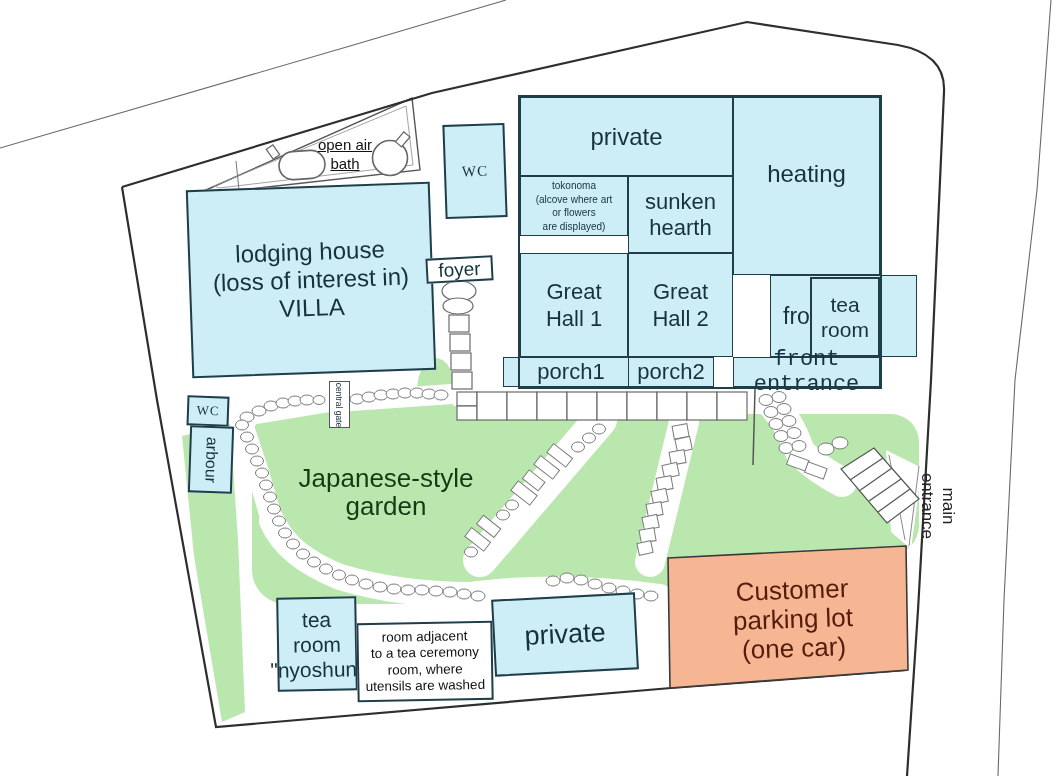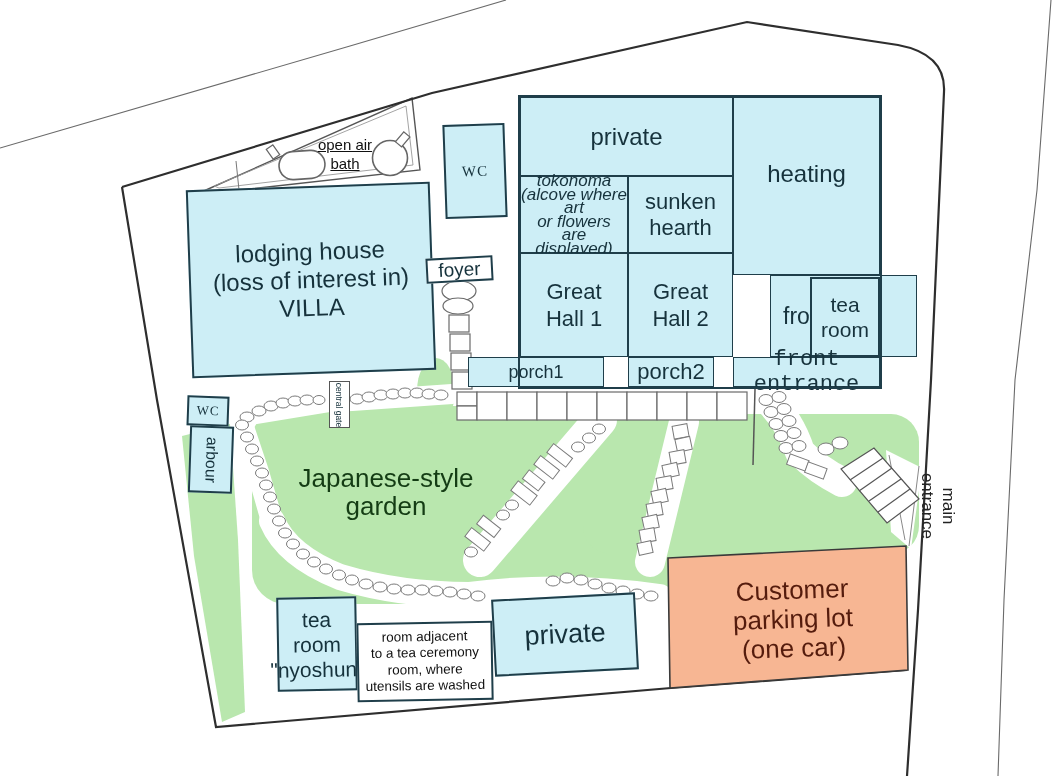--- a/index.html
+++ b/index.html
@@ -200,34 +200,34 @@
   <div class="room thick" style="left:444px;top:124px;width:62px;height:94px;transform:rotate(-2deg);font-family:'Liberation Serif',serif;font-size:15px;letter-spacing:1px;">WC</div>
 
   <div class="room" style="left:189px;top:186px;width:244px;height:188px;transform:rotate(-2deg);border-width:2.5px;font-size:24px;line-height:28px;">lodging house
 (loss of interest in)
 VILLA</div>
 
   <div class="room whitebox thick" style="left:426px;top:257px;width:67px;height:25px;transform:rotate(-3deg);font-size:19px;">foyer</div>
 
   <div class="room" style="left:520px;top:97px;width:213px;height:79px;font-size:24px;">private</div>
   <div class="room" style="left:733px;top:97px;width:147px;height:178px;font-size:24px;align-items:flex-start;padding-top:62px;">heating</div>
-  <div class="room" style="left:520px;top:176px;width:108px;height:77px;font-size:17px;line-height:13.5px;font-style:italic;">tokonoma
+  <div class="room" style="left:520px;top:176px;width:108px;height:60px;font-size:10px;line-height:13.5px;">tokonoma
 (alcove where art
 or flowers
 are displayed)</div>
   <div class="room" style="left:628px;top:176px;width:105px;height:77px;font-size:22px;line-height:26px;">sunken
 hearth</div>
   <div class="room" style="left:520px;top:253px;width:108px;height:104px;font-size:22px;line-height:27px;">Great
 Hall 1</div>
   <div class="room" style="left:628px;top:253px;width:105px;height:104px;font-size:22px;line-height:27px;">Great
 Hall 2</div>
   <div class="room" style="left:733px;top:275px;width:147px;height:82px;font-size:23px;justify-content:flex-start;padding-left:12px;margin-left:37px;">front</div>
   <div class="room thick" style="left:810px;top:277px;width:70px;height:80px;font-size:21px;line-height:25px;">tea
 room</div>
-  <div class="room" style="left:468px;top:357px;width:136px;height:30px;font-size:18px;">porch1</div>
+  <div class="room" style="left:503px;top:357px;width:136px;height:30px;font-size:22px;">porch1</div>
   <div class="room" style="left:628px;top:357px;width:86px;height:30px;font-size:22px;">porch2</div>
   <div class="room" style="left:733px;top:357px;width:147px;height:30px;font-size:22px;font-family:Liberation Mono, monospace;">front entrance</div>
 
   <div style="position:absolute;left:518px;top:95px;width:364px;height:294px;border:2px solid #1f3e4a;box-sizing:border-box;z-index:1;"></div>
 
   <div class="room thick" style="left:187px;top:396px;width:42px;height:30px;transform:rotate(2deg);font-family:'Liberation Serif',serif;font-size:13px;letter-spacing:1px;">WC</div>
   <div class="room thick" style="left:189px;top:426px;width:44px;height:67px;transform:rotate(2deg);">
     <span class="vtext" style="font-size:16px;">arbour</span>
   </div>
   <div class="room whitebox" style="left:329px;top:381px;width:21px;height:47px;border-color:#555;">

